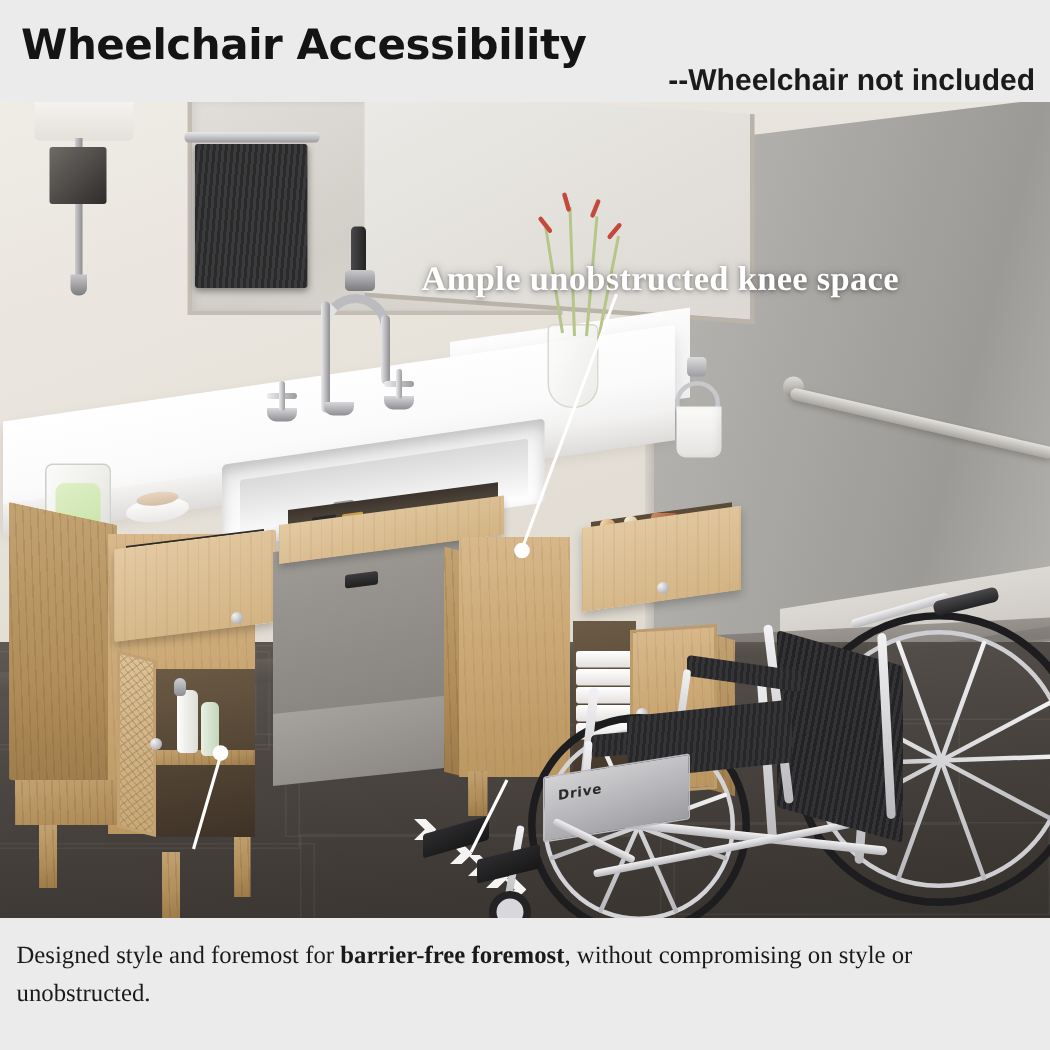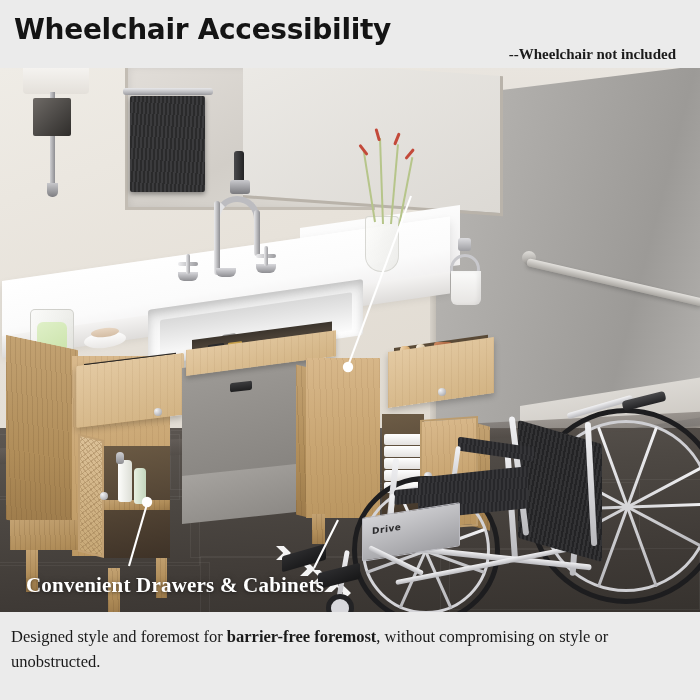--- a/index.html
+++ b/index.html
@@ -13,23 +13,23 @@
 
   
   .header{position:absolute;left:0;top:0;width:700px;height:68px;background:#ebebeb;}
   .title{
     position:absolute;left:14px;top:13px;
     font-family:"DejaVu Sans","Liberation Sans",sans-serif;
     font-weight:bold;font-size:28px;letter-spacing:-0.3px;color:#141414;
     white-space:nowrap;line-height:34px;
   }
   .disclaimer{
-    position:absolute;right:24px;top:44px;
-    font-family:Liberation Serif, serif;
-    font-weight:bold;font-size:15px;color:#1b1b1b;white-space:nowrap;
+    position:absolute;right:10px;top:44px;
+    font-family:Liberation Sans, sans-serif;
+    font-weight:bold;font-size:20px;color:#1b1b1b;white-space:nowrap;
     line-height:20px;
   }
 
   
   .photo{position:absolute;left:0;top:68px;width:700px;height:544px;overflow:hidden;background:#cfc9c1;}
   .photo *{box-sizing:border-box;}
 
   
   .wall-left{position:absolute;left:0;top:0;width:452px;height:430px;
      background:linear-gradient(160deg,#efece6 0%,#e7e2da 45%,#ddd7cd 100%);}
@@ -450,20 +450,20 @@
     </div>
 
     <svg class="leadsvg" viewBox="0 0 700 544">
       <line x1="411" y1="128" x2="348" y2="298" stroke="#ffffff" stroke-width="2.1"></line>
       <circle cx="348" cy="299" r="5.2" fill="#ffffff"></circle>
       <line x1="129" y1="498" x2="147" y2="436" stroke="#ffffff" stroke-width="2.1"></line>
       <circle cx="147" cy="434" r="5.2" fill="#ffffff"></circle>
       <line x1="314" y1="500" x2="338" y2="452" stroke="#ffffff" stroke-width="2.1"></line>
     </svg>
 
-    <div class="callout callout-drawers">Convenient Drawers &amp; Cabinets</div>
+    <div class="callout callout-knee">Ample unobstructed knee space</div>
   </div>
 
   <div class="caption">
     <p><span>Designed style and foremost for </span><b>barrier-free foremost</b><span>, without compromising on style or unobstructed.</span></p>
   </div>
 
 </div>
 
 </body></html>

